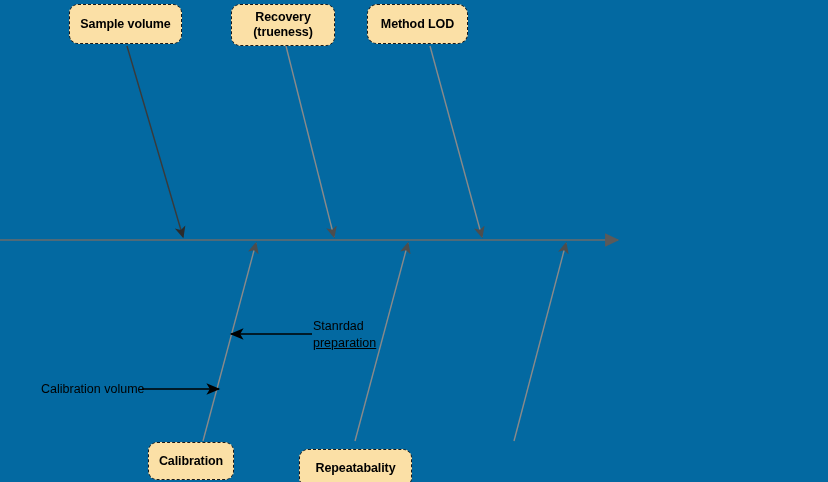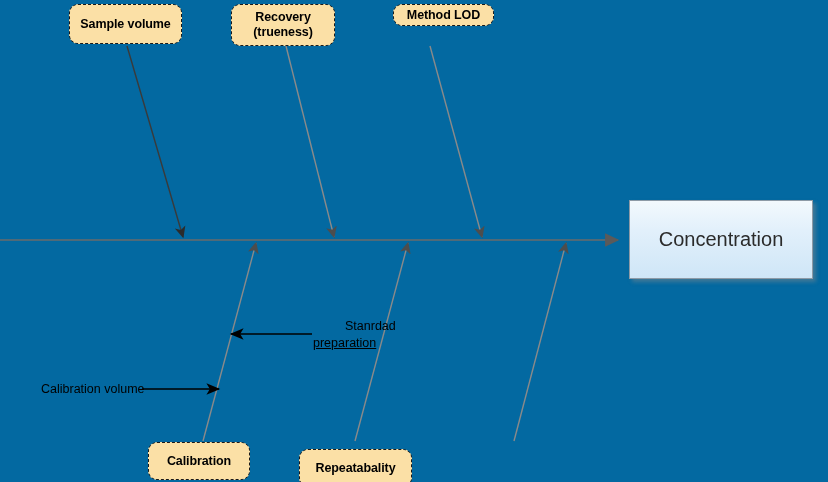--- a/index.html
+++ b/index.html
@@ -125,39 +125,36 @@
 
   <div class="cause-box" style="left:69px; top:4px; width:113px; height:40px;">
     <span class="ln">Sample volume</span>
   </div>
 
   <div class="cause-box" style="left:231px; top:4px; width:104px; height:42px;">
     <span class="ln">Recovery</span>
     <span class="ln">(trueness)</span>
   </div>
 
-  <div class="cause-box" style="left:393px; top:4px; width:101px; height:22px;">
+  <div class="cause-box" style="left:367px; top:4px; width:101px; height:40px;border-radius:10px;">
     <span class="ln">Method LOD</span>
   </div>
 
-  <div class="cause-box" style="left:148px; top:442px; width:102px; height:38px;">
+  <div class="cause-box" style="left:148px; top:442px; width:86px; height:38px;">
     <span class="ln">Calibration</span>
   </div>
 
   <div class="cause-box" style="left:299px; top:449px; width:113px; height:38px;">
     <span class="ln">Repeatabality</span>
   </div>
 
 
-  <div class="effect-box" style="left:629px; top:200px; width:184px; height:79px;">
-    <span>Concentration</span>
-  </div>
 
   <div class="note two-line" style="left:313px; top:318px;">
-    <span style="display:block;margin-left:32px;">Stanrdad</span>
+    <span style="display:block;">Stanrdad</span>
     <span style="display:block;text-decoration:underline;">preparation</span>
   </div>
 
   <div class="note" style="left:41px; top:381px;">
     <span>Calibration volume</span>
   </div>
 
 </div>
 
 </body></html>

